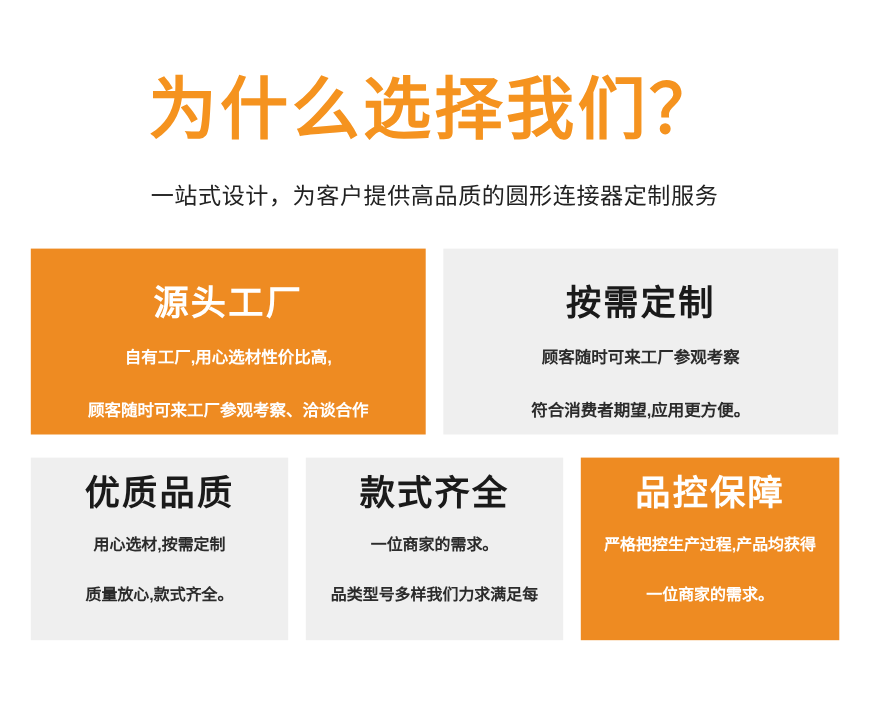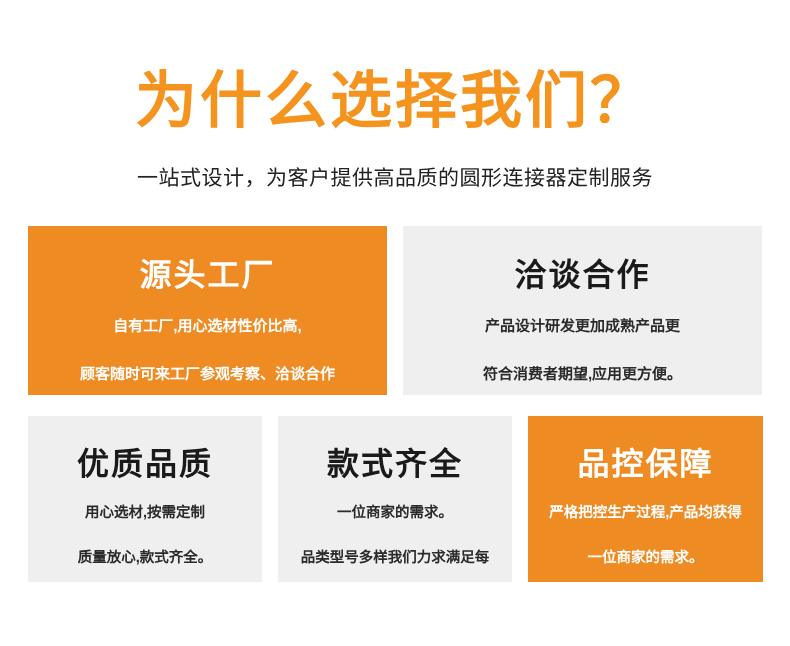--- a/index.html
+++ b/index.html
@@ -95,21 +95,21 @@
     white-space: nowrap;
   }
   .card.gray  .card-desc { color: #2b2b2b; }
   .card.orange .card-desc { color: #ffffff; }
 
   
   .row-one .card-title { padding-top: 33px; }
   .row-one .card-desc  { padding-top: 22px; }
 
   
-  .row-two .card-title { padding-top: 32px; }
+  .row-two .card-title { padding-top: 16px; }
   .row-two .card-desc  { padding-top: 20px; }
 
   .row-two .card-desc { font-size: 14.5px; }
 
   
   .footer {
     position: absolute;
     left: 0;
     top: 596px;
     width: 790px;
@@ -138,22 +138,22 @@
 
     <div class="row row-one">
 
       <div class="card orange card-w-wide">
         <h2 class="card-title">源头工厂</h2>
         <p class="card-desc">自有工厂,用心选材性价比高,</p>
         <p class="card-desc">顾客随时可来工厂参观考察、洽谈合作</p>
       </div>
 
       <div class="card gray card-w-wide">
-        <h2 class="card-title">洽谈合作</h2>
-        <p class="card-desc">产品设计研发更加成熟产品更</p>
+        <h2 class="card-title">按需定制</h2>
+        <p class="card-desc">顾客随时可来工厂参观考察</p>
         <p class="card-desc">符合消费者期望,应用更方便。</p>
       </div>
 
     </div>
 
     <div class="row row-two">
 
       <div class="card gray card-w-third">
         <h2 class="card-title">优质品质</h2>
         <p class="card-desc">用心选材,按需定制</p>

